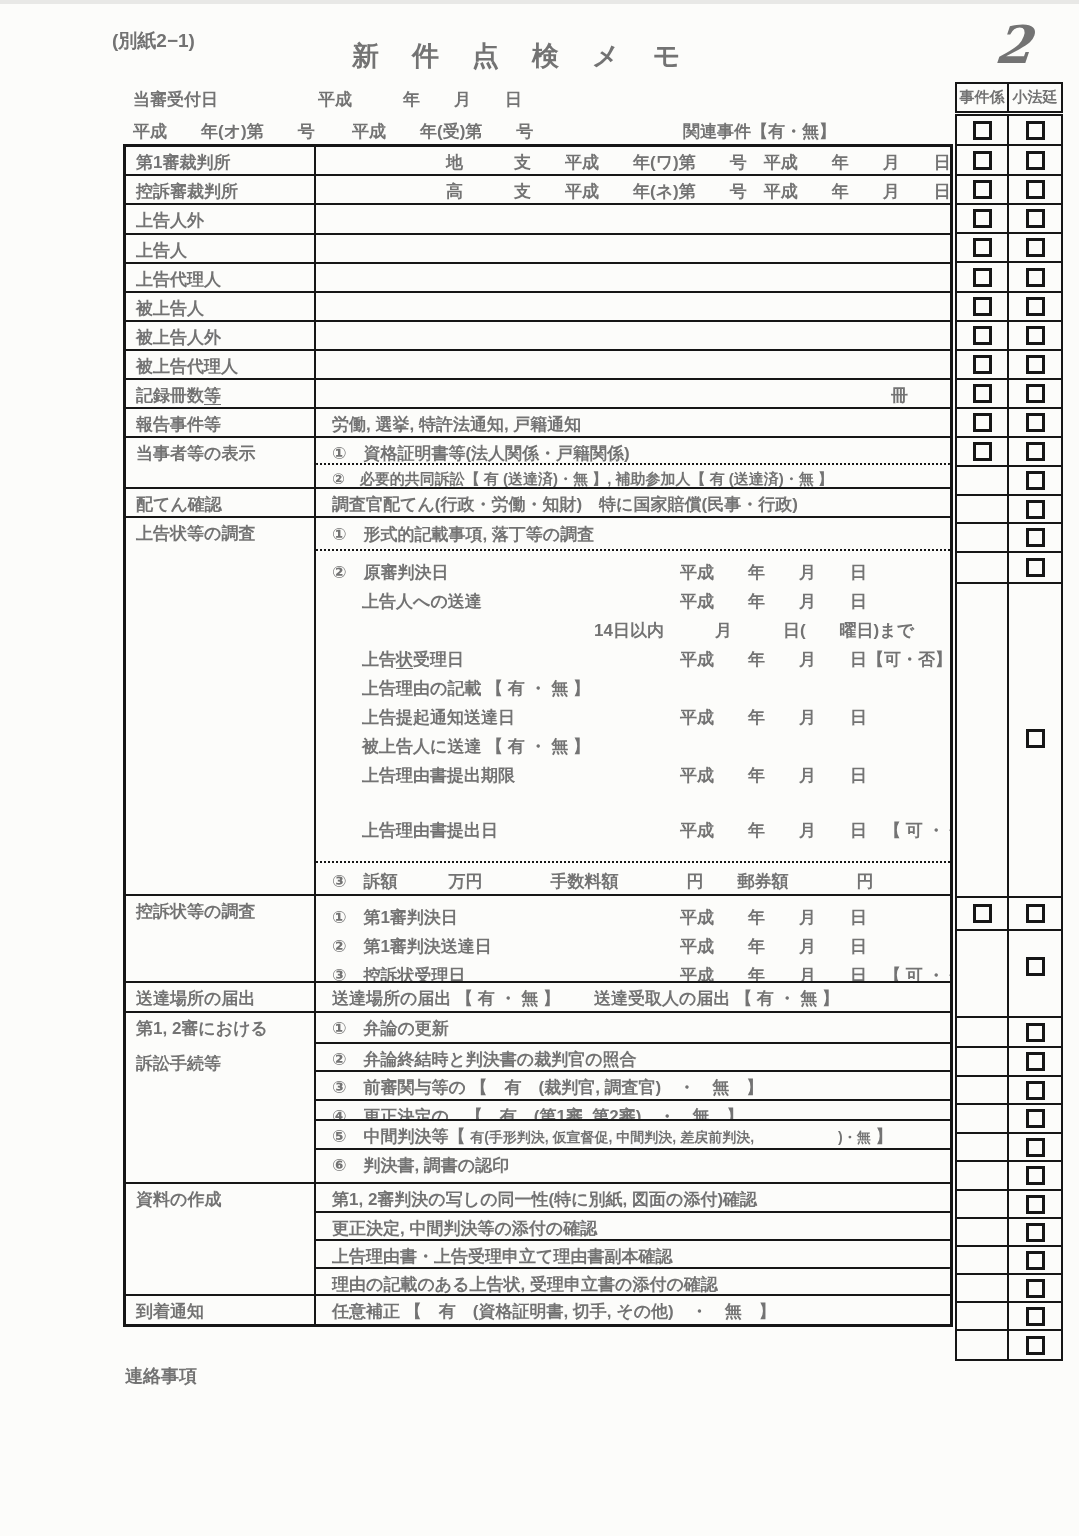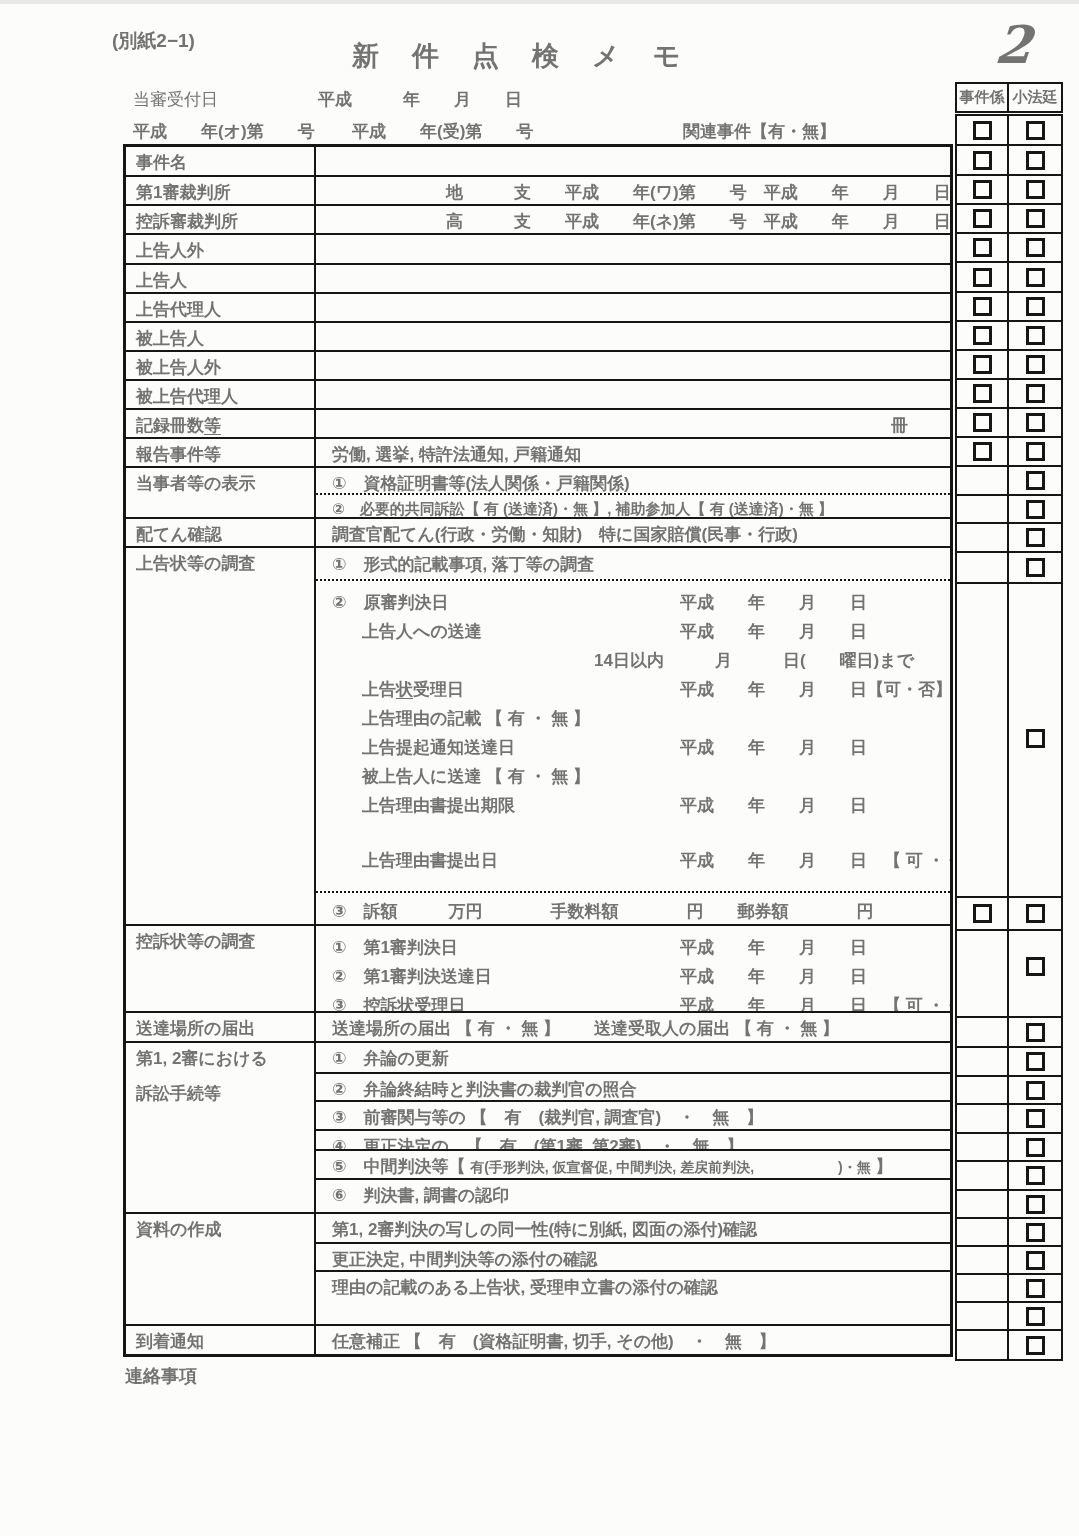--- a/index.html
+++ b/index.html
@@ -79,21 +79,21 @@
 </style>
 </head>
 <body>
 
 <div class="page">
 
   <span class="abs corner" style="left:112px;top:24px">(別紙2−1)</span>
   <span class="abs title" style="left:352px;top:34px">新　件　点　検　メ　モ</span>
   <span class="abs pagenum" style="left:1000px;top:10px">2</span>
 
-  <span class="abs" style="left:133px;top:84px;font-weight:400">当審受付日</span>
+  <span class="abs" style="left:133px;top:84px;font-weight:700">当審受付日</span>
   <span class="abs" style="left:318px;top:84px">平成　　　年　　月　　日</span>
 
   <span class="abs" style="left:133px;top:116px">平成　　年(オ)第　　号</span>
   <span class="abs" style="left:352px;top:116px">平成　　年(受)第　　号</span>
   <span class="abs" style="left:683px;top:116px;font-weight:700">関連事件【有・無】</span>
 
   <div class="side-head">
     <span class="shcell first">事件係</span>
     <span class="shcell">小法廷</span>
   </div>
@@ -331,24 +331,20 @@
     <div class="srow" style="height:28px">
       <span class="scell first"></span>
       <span class="scell">
           <i class="cb"></i>
         </span>
     </div>
   </div>
 
   <div class="tbl">
 
-    <div class="row" style="height:30px">
-      <div class="lbl">事件名</div>
-      <div class="cnt"></div>
-    </div>
 
     <div class="row" style="height:29px">
       <div class="lbl">第1審裁判所</div>
       <div class="cnt court">地　　　支　　平成　　年(ワ)第　　号　平成　　年　　月　　日</div>
     </div>
 
     <div class="row" style="height:29px">
       <div class="lbl">控訴審裁判所</div>
       <div class="cnt court">高　　　支　　平成　　年(ネ)第　　号　平成　　年　　月　　日</div>
     </div>
@@ -455,20 +451,21 @@
         <div class="subrow solid-top" style="height:29px"><span>⑤　中間判決等【 </span><span class="xsmall">有(手形判決, 仮宣督促, 中間判決, 差戻前判決,　　　　　　)・無</span><span> 】</span></div>
         <div class="subrow solid-top" style="height:28px">⑥　判決書, 調書の認印</div>
       </div>
     </div>
 
     <div class="row" style="height:112px">
       <div class="lbl">資料の作成</div>
       <div class="cnt sub">
         <div class="subrow" style="height:28px">第1, 2審判決の写しの同一性(特に別紙, 図面の添付)確認</div>
         <div class="subrow solid-top" style="height:28px">更正決定, 中間判決等の添付の確認</div>
+        <div class="subrow solid-top" style="height:28px">上告理由書・上告受理申立て理由書副本確認</div>
         <div class="subrow solid-top" style="height:28px">理由の記載のある上告状, 受理申立書の添付の確認</div>
       </div>
     </div>
 
     <div class="row" style="height:28px">
       <div class="lbl">到着通知</div>
       <div class="cnt pad">任意補正 【　有　(資格証明書, 切手, その他)　・　無　】</div>
     </div>
 
   </div>

